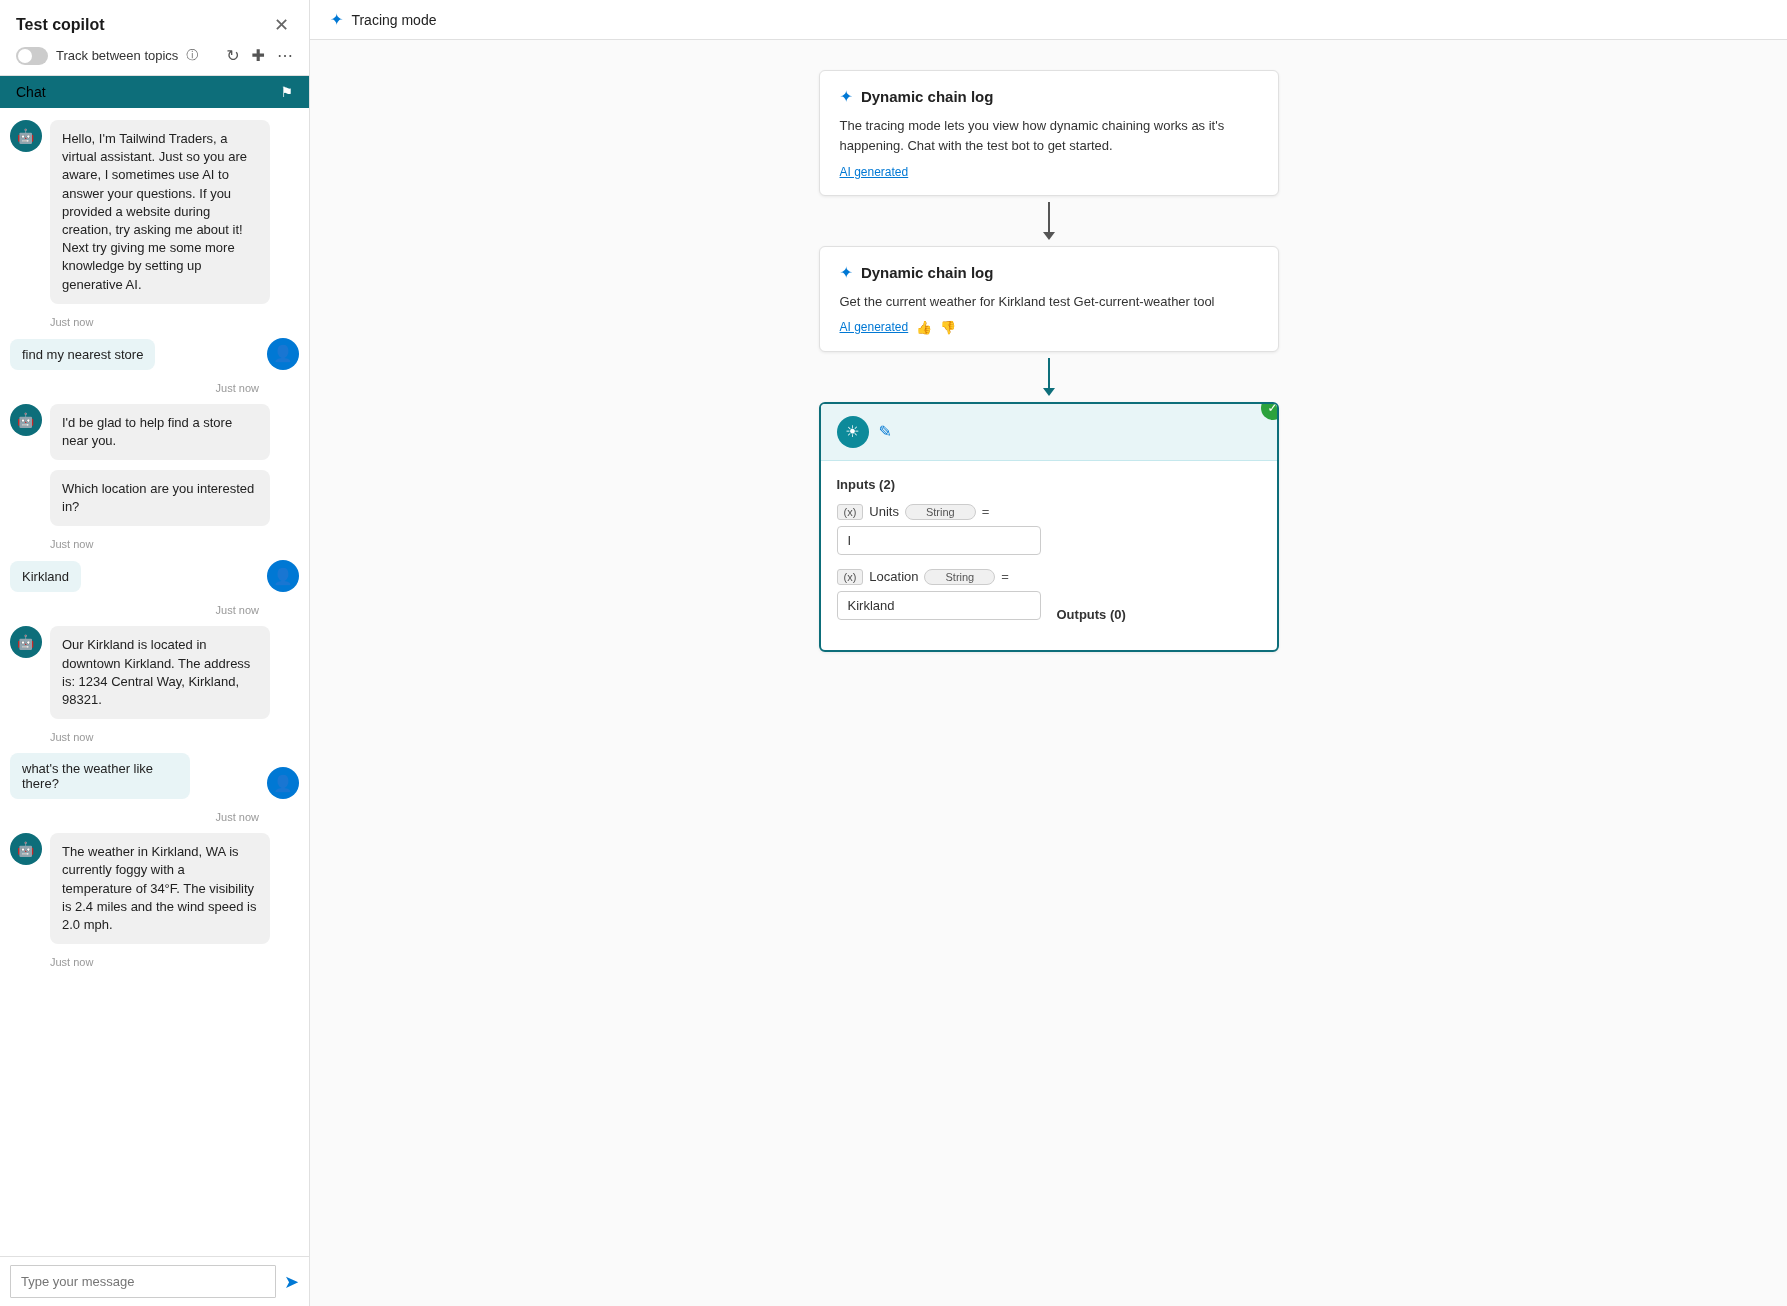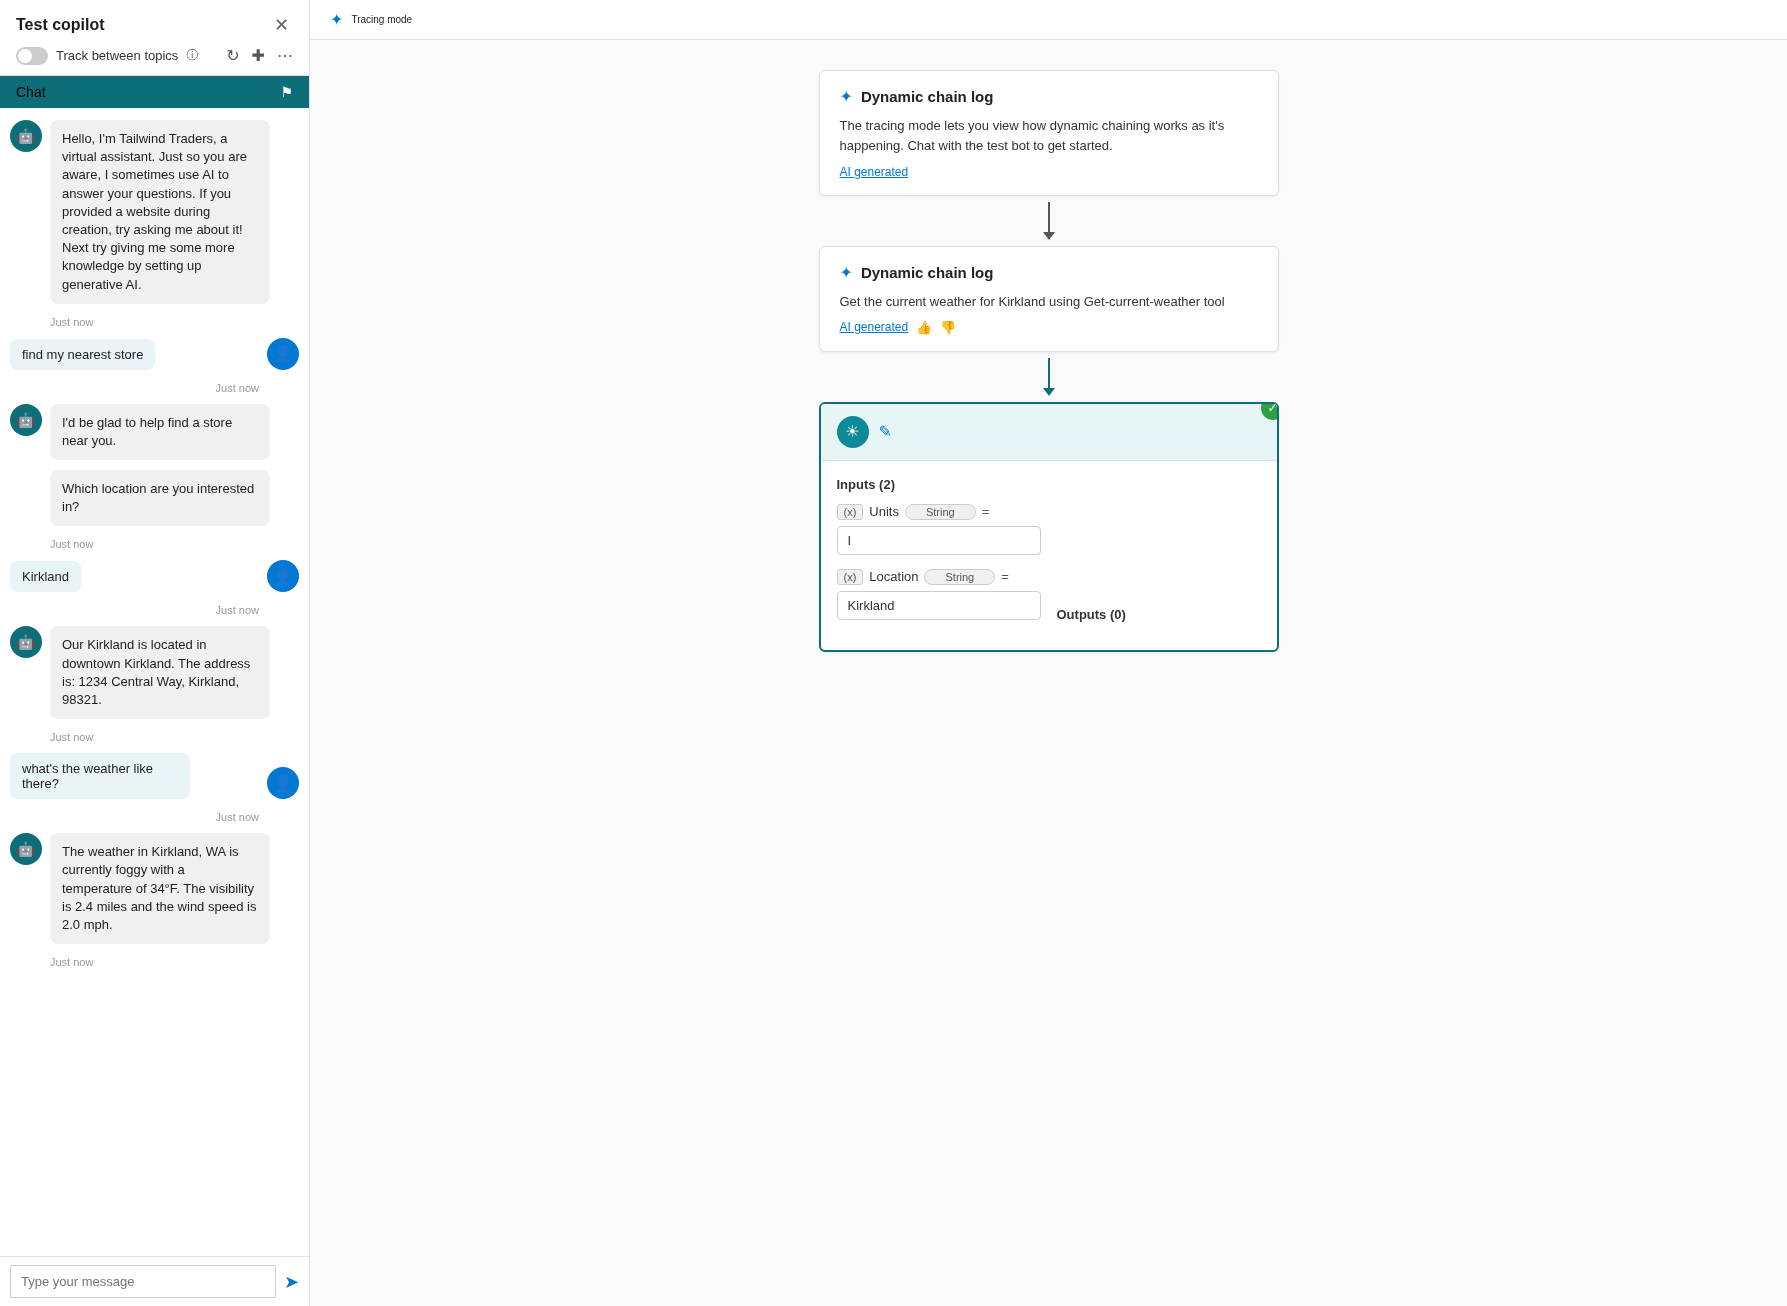--- a/index.html
+++ b/index.html
@@ -206,21 +206,21 @@
       gap: 8px;
       padding: 10px 20px;
       border-bottom: 1px solid #e0e0e0;
       background: #fff;
     }
     .tracing-icon {
       color: #0078d4;
       font-size: 16px;
     }
     .tracing-title {
-      font-size: 10px;
+      font-size: 14px;
       font-weight: 500;
       color: #222;
     }
     .tracing-content {
       padding: 30px 20px;
       display: flex;
       flex-direction: column;
       align-items: center;
       gap: 0;
     }
@@ -495,21 +495,21 @@
     <div class="arrow-connector">
       <div class="arrow-line"></div>
       <div class="arrow-head"></div>
     </div>
 
     <div class="chain-card">
       <div class="chain-card-header">
         <span class="chain-icon">✦</span>
         <span class="chain-title">Dynamic chain log</span>
       </div>
-      <div class="chain-body">Get the current weather for Kirkland using Get-current-weather tool</div>
+      <div class="chain-body">Get the current weather for Kirkland test Get-current-weather tool</div>
       <div class="ai-generated-row">
         <span class="ai-generated">AI generated</span>
         <span class="thumb-icon">👍</span>
         <span class="thumb-icon">👎</span>
       </div>
     </div>
 
     <div class="arrow-connector">
       <div class="arrow-line" style="background:#0d6e7a;"></div>
       <div class="arrow-head" style="border-top-color:#0d6e7a;"></div>

